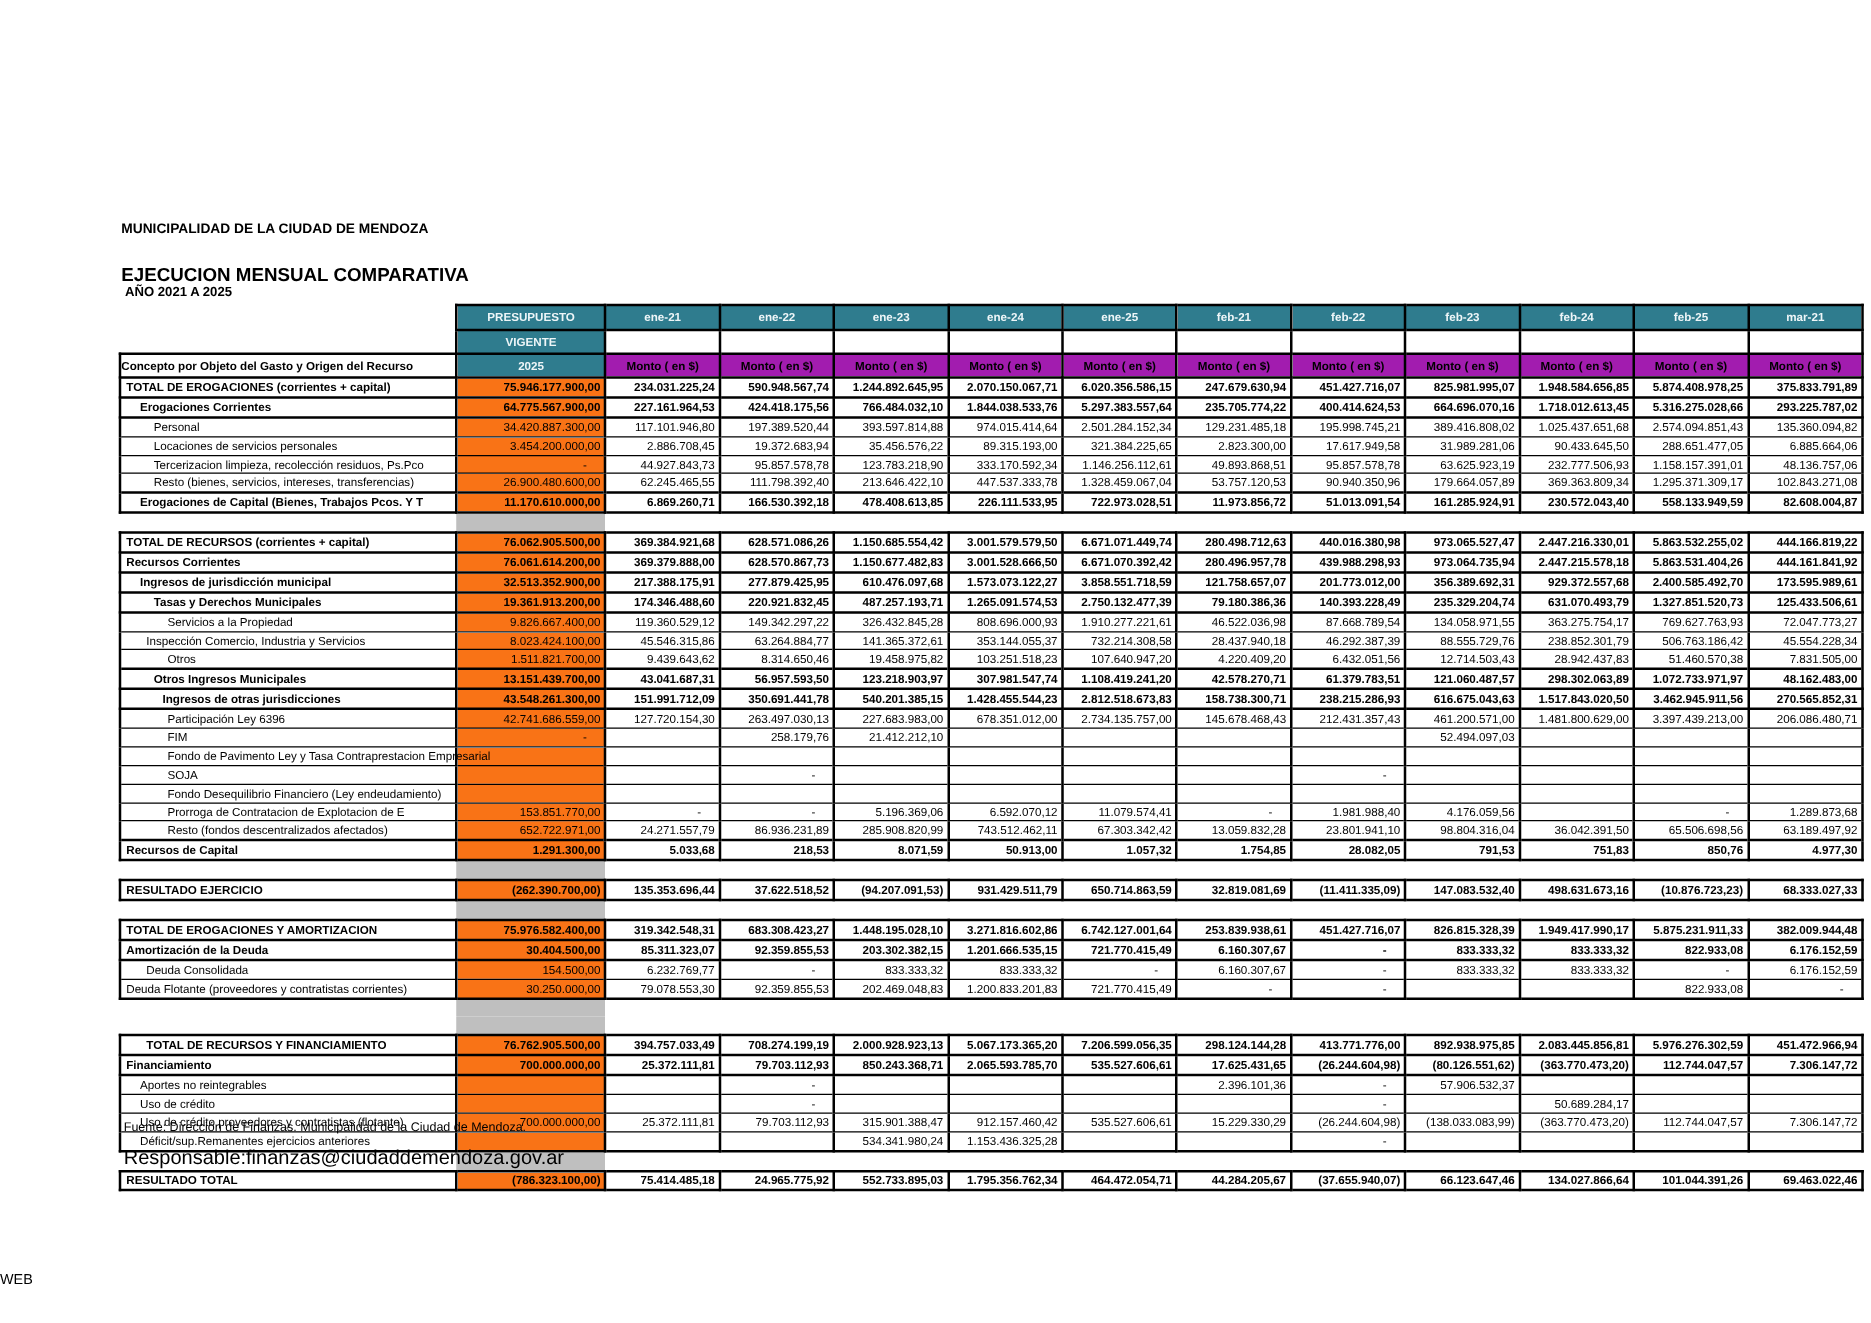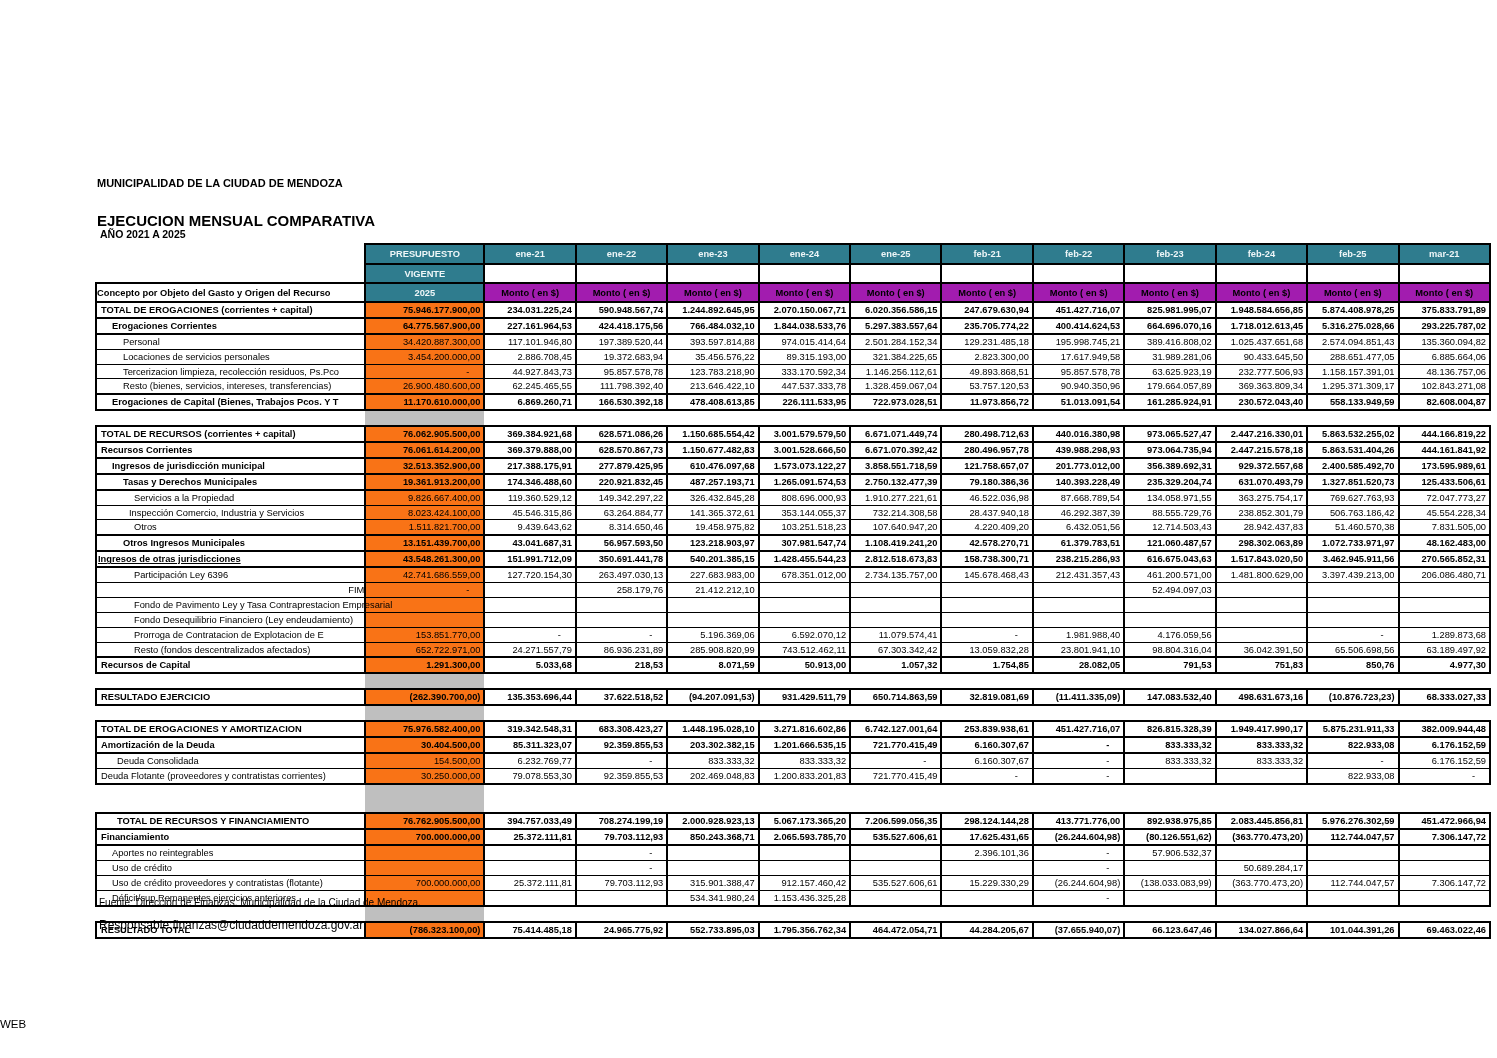--- a/index.html
+++ b/index.html
@@ -34,21 +34,21 @@
   tbody tr.end  td { border-bottom-width:2px; }
   tbody td.pres { background:#f97316; }
   tbody td.num  { text-align:right; padding-right:3px; }
   tbody td.dash { text-align:right; padding-right:14px; }
   tbody td.lbl  { padding-left:4px; }
   tbody td.lbl .ovf { position:relative; z-index:5; white-space:nowrap; }
   tbody tr.spacer td { border:none; background:#fff; }
   tbody tr.spacer td.pres { background:#bfbfbf; }
 
   .footer-source { position:absolute; left:99px; top:897px; font-size:10px; }
-  .footer-resp   { position:absolute; left:99px; top:918px; font-size:12px; }
+  .footer-resp   { position:absolute; left:99px; top:918px; font-size:16px; }
   .web-label     { position:absolute; left:0; right:0; top:1018px; text-align:left; font-size:11.5px; }
 </style>
 </head>
 <body>
 
 <div>
   <div class="org-title">MUNICIPALIDAD DE LA CIUDAD DE MENDOZA</div>
   <div class="report-title">EJECUCION MENSUAL COMPARATIVA</div>
   <div class="report-sub">AÑO 2021 A 2025</div>
 
@@ -305,21 +305,21 @@
           <td class="num">808.696.000,93</td>
           <td class="num">1.910.277.221,61</td>
           <td class="num">46.522.036,98</td>
           <td class="num">87.668.789,54</td>
           <td class="num">134.058.971,55</td>
           <td class="num">363.275.754,17</td>
           <td class="num">769.627.763,93</td>
           <td class="num">72.047.773,27</td>
         </tr>
         <tr>
-          <td class="lbl" style="padding-left: 32px;"><span>Inspección Comercio, Industria y Servicios</span></td>
+          <td class="lbl" style="padding-left: 20px;"><span>Inspección Comercio, Industria y Servicios</span></td>
           <td class="num pres">8.023.424.100,00</td>
           <td class="num">45.546.315,86</td>
           <td class="num">63.264.884,77</td>
           <td class="num">141.365.372,61</td>
           <td class="num">353.144.055,37</td>
           <td class="num">732.214.308,58</td>
           <td class="num">28.437.940,18</td>
           <td class="num">46.292.387,39</td>
           <td class="num">88.555.729,76</td>
           <td class="num">238.852.301,79</td>
@@ -350,21 +350,21 @@
           <td class="num">307.981.547,74</td>
           <td class="num">1.108.419.241,20</td>
           <td class="num">42.578.270,71</td>
           <td class="num">61.379.783,51</td>
           <td class="num">121.060.487,57</td>
           <td class="num">298.302.063,89</td>
           <td class="num">1.072.733.971,97</td>
           <td class="num">48.162.483,00</td>
         </tr>
         <tr class="bold ">
-          <td class="lbl" style="padding-left: 1px; text-decoration: underline;"><span>Ingresos de otras jurisdicciones</span></td>
+          <td class="lbl" style="padding-left: 33px;"><span>Ingresos de otras jurisdicciones</span></td>
           <td class="num pres">43.548.261.300,00</td>
           <td class="num">151.991.712,09</td>
           <td class="num">350.691.441,78</td>
           <td class="num">540.201.385,15</td>
           <td class="num">1.428.455.544,23</td>
           <td class="num">2.812.518.673,83</td>
           <td class="num">158.738.300,71</td>
           <td class="num">238.215.286,93</td>
           <td class="num">616.675.043,63</td>
           <td class="num">1.517.843.020,50</td>
@@ -380,21 +380,21 @@
           <td class="num">678.351.012,00</td>
           <td class="num">2.734.135.757,00</td>
           <td class="num">145.678.468,43</td>
           <td class="num">212.431.357,43</td>
           <td class="num">461.200.571,00</td>
           <td class="num">1.481.800.629,00</td>
           <td class="num">3.397.439.213,00</td>
           <td class="num">206.086.480,71</td>
         </tr>
         <tr>
-          <td class="lbl" style="padding-left: 37px; text-align: right;"><span>FIM</span></td>
+          <td class="lbl" style="padding-left: 37px;"><span>FIM</span></td>
           <td class="dash pres">-</td>
           <td class="num"></td>
           <td class="num">258.179,76</td>
           <td class="num">21.412.212,10</td>
           <td class="num"></td>
           <td class="num"></td>
           <td class="num"></td>
           <td class="num"></td>
           <td class="num">52.494.097,03</td>
           <td class="num"></td>
@@ -404,20 +404,35 @@
         <tr>
           <td class="lbl" style="padding-left: 37px; overflow: visible; margin-left: 40px;"><span class="ovf">Fondo de Pavimento Ley  y Tasa Contraprestacion Empresarial</span></td>
           <td class="num pres"></td>
           <td class="num"></td>
           <td class="num"></td>
           <td class="num"></td>
           <td class="num"></td>
           <td class="num"></td>
           <td class="num"></td>
           <td class="num"></td>
+          <td class="num"></td>
+          <td class="num"></td>
+          <td class="num"></td>
+          <td class="num"></td>
+        </tr>
+        <tr>
+          <td class="lbl" style="padding-left: 37px;"><span>SOJA</span></td>
+          <td class="num pres"></td>
+          <td class="num"></td>
+          <td class="dash">-</td>
+          <td class="num"></td>
+          <td class="num"></td>
+          <td class="num"></td>
+          <td class="num"></td>
+          <td class="dash">-</td>
           <td class="num"></td>
           <td class="num"></td>
           <td class="num"></td>
           <td class="num"></td>
         </tr>
         <tr>
           <td class="lbl" style="padding-left: 37px;"><span>Fondo Desequilibrio Financiero (Ley endeudamiento)</span></td>
           <td class="num pres"></td>
           <td class="num"></td>
           <td class="num"></td>

